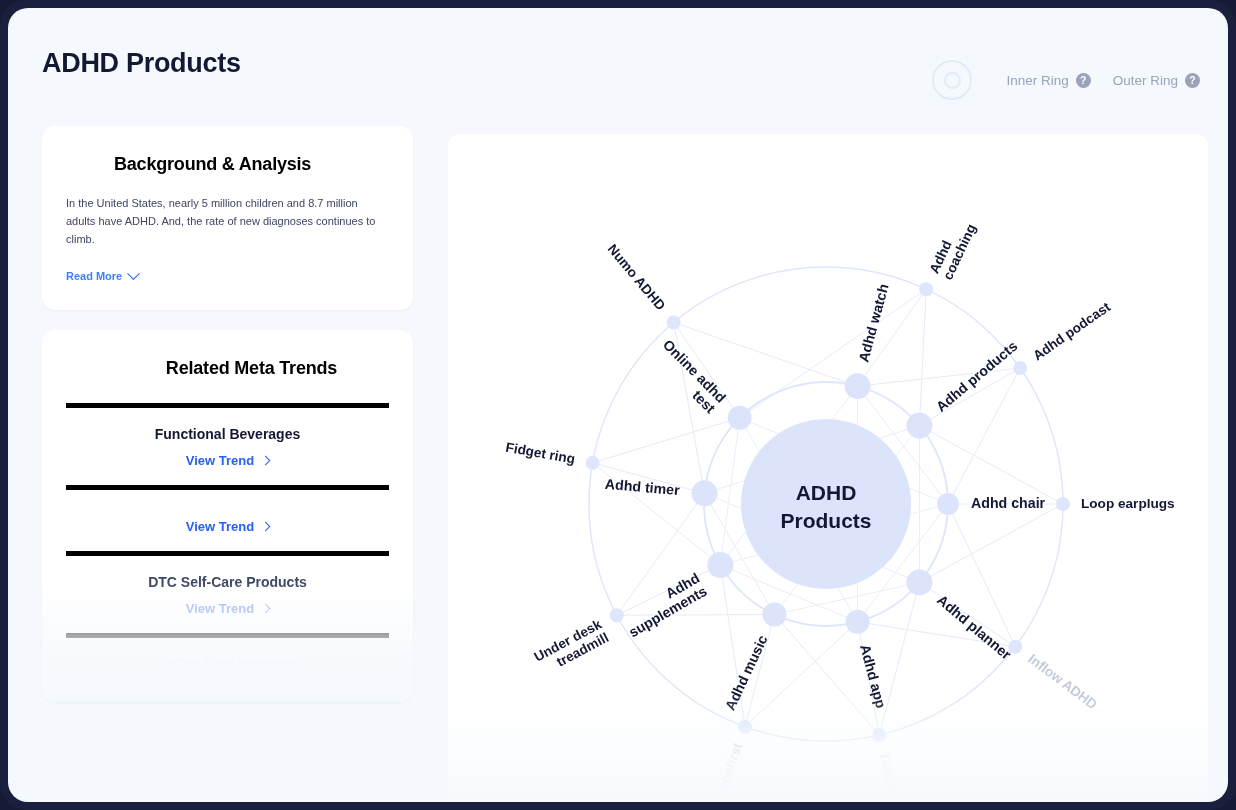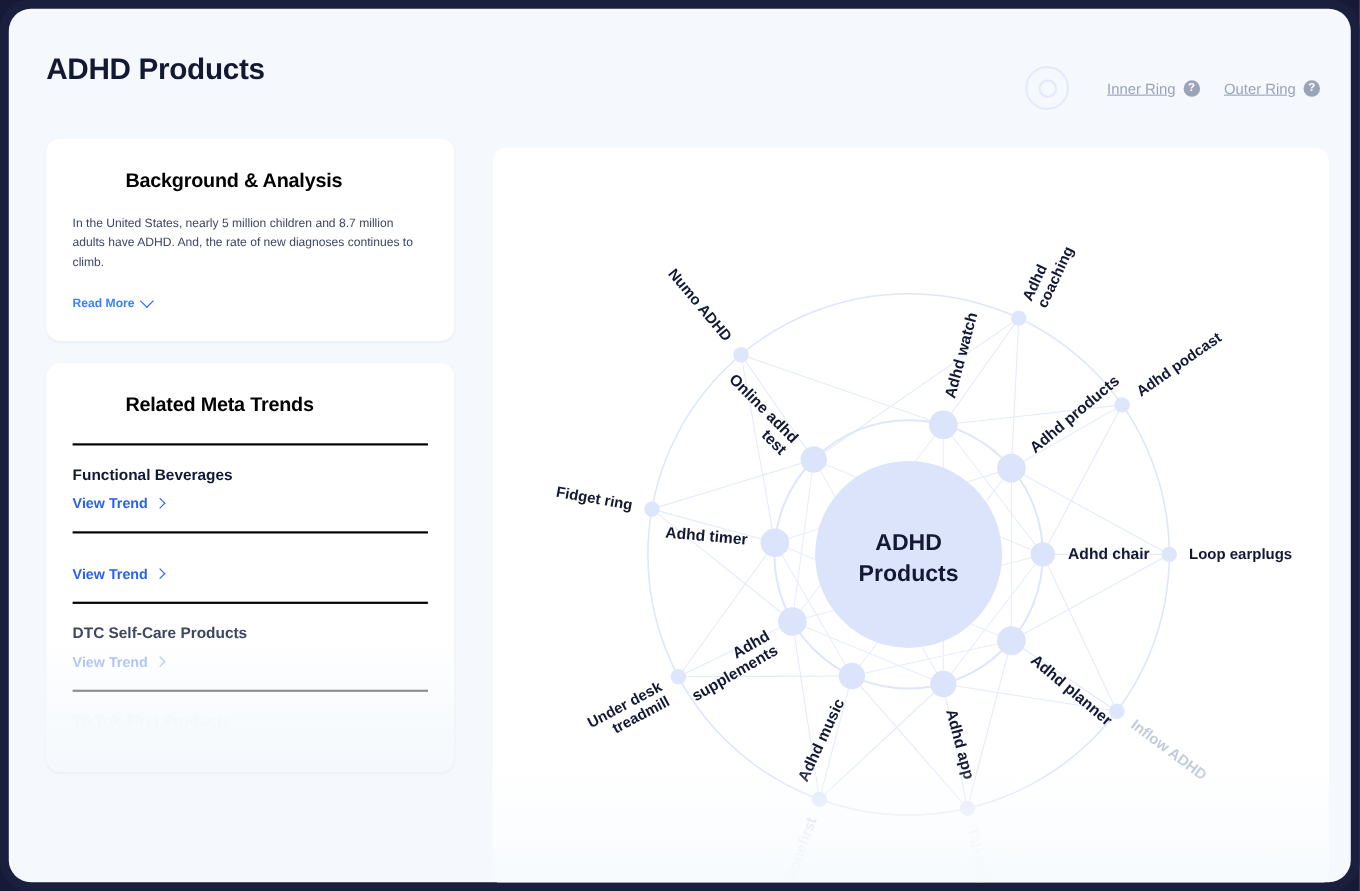--- a/index.html
+++ b/index.html
@@ -71,21 +71,20 @@
     border: 2px solid #e2eafb;
   }
 
   .legend-item {
     display: flex;
     align-items: center;
     gap: 7px;
     font-size: 13.5px;
     color: #9aa3b8;
     font-weight: 500;
-    text-decoration: underline;
   }
   .help-icon {
     width: 15px; height: 15px;
     border-radius: 50%;
     background: #9aa3b8;
     color: #fff;
     font-size: 10.5px;
     font-weight: 700;
     display: flex;
     align-items: center;
@@ -144,34 +143,35 @@
     border-right: 1.8px solid #2861ef;
     border-bottom: 1.8px solid #2861ef;
     transform: rotate(45deg) translate(-2px,-2px);
   }
 
   #trends-card {
     padding: 28px 24px 0 24px;
     height: 372px;
     overflow: hidden;
     position: relative;
+    text-align: center;
   }
   #trends-card .fade {
     position: absolute;
     left: 0; right: 0; bottom: 0;
     height: 120px;
     background: linear-gradient(to bottom, rgba(255,255,255,0) 0%, rgba(247,250,253,.82) 55%, rgba(245,249,253,1) 100%);
     pointer-events: none;
   }
 
   .trend-list { margin-top: 24px; }
 
   .trend-row {
     padding: 18px 0 16px 0;
-    border-top: 2px solid #000000;
+    border-top: 5px solid #000000;
   }
   .trend-name {
     font-size: 14px;
     font-weight: 700;
     color: #131833;
   }
   .trend-link {
     margin-top: 11px;
     display: inline-flex;
     align-items: center;

